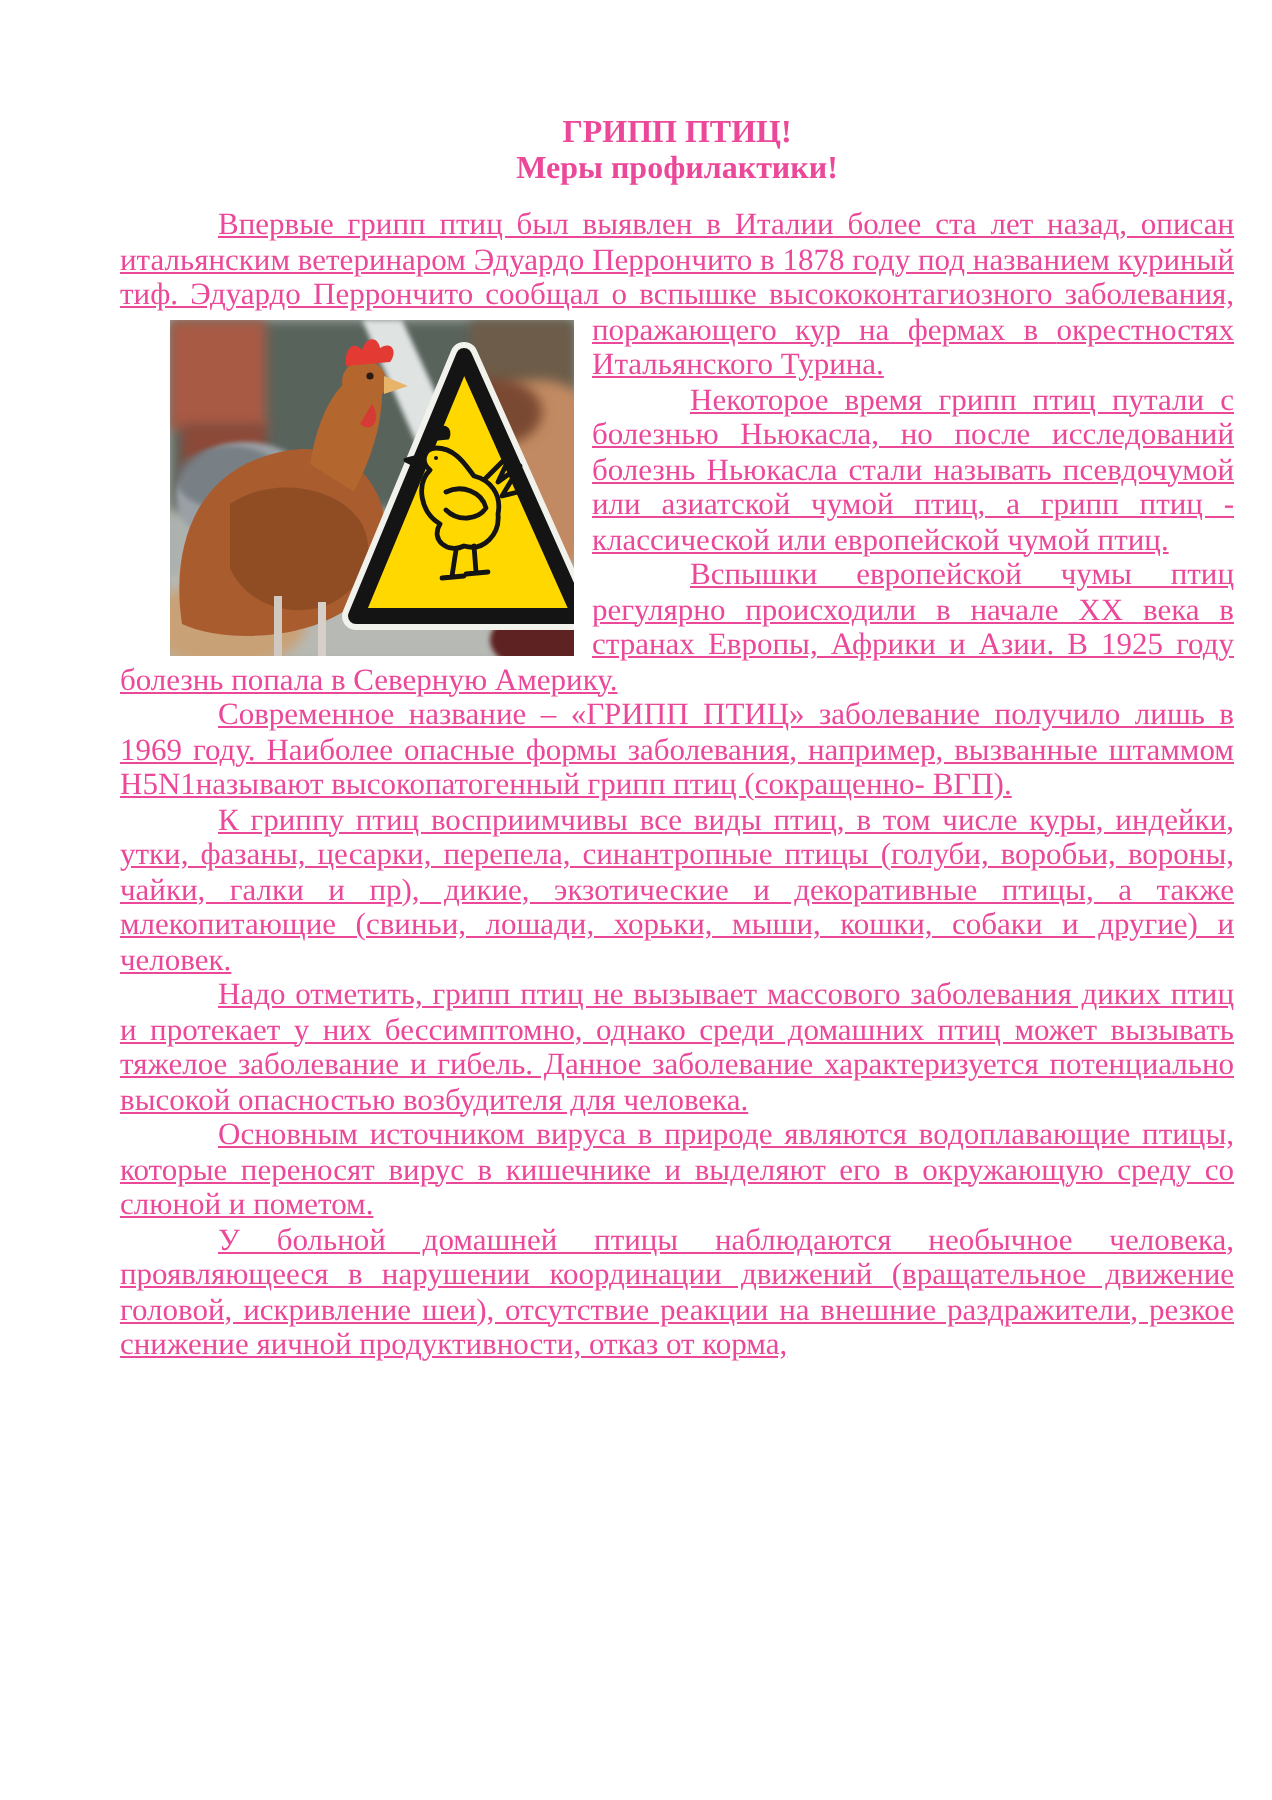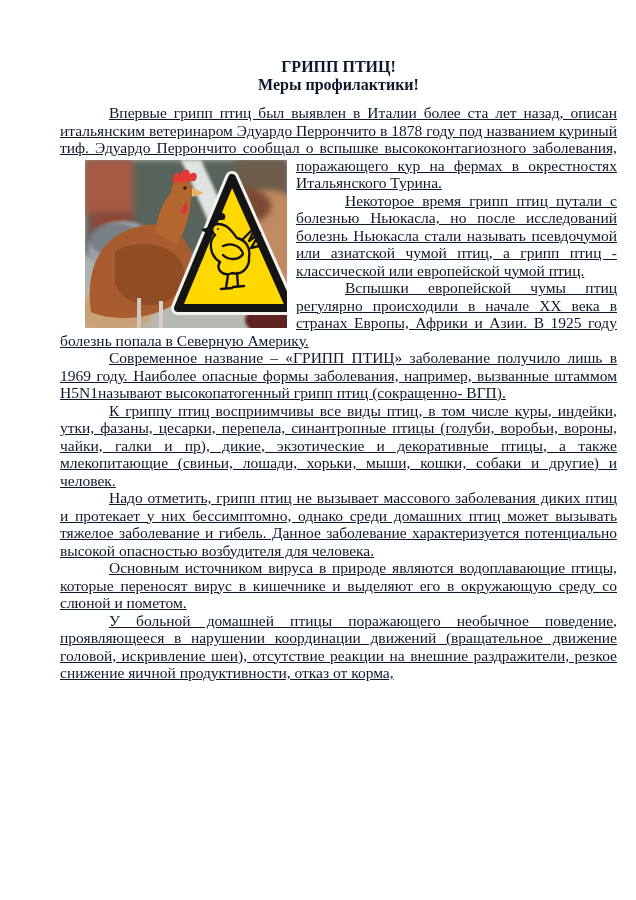--- a/index.html
+++ b/index.html
@@ -4,21 +4,21 @@
 <style>
   html, body { margin: 0; padding: 0; background: #ffffff; }
   .page {
     position: relative;
     width: 636px;
     height: 900px;
     background: #ffffff;
     box-sizing: border-box;
     padding: 58px 19px 0 60px;
     font-family: "Liberation Serif", "DejaVu Serif", serif;
-    color: #0f172a;
+    color: #ec4899;
     overflow: hidden;
   }
   .title {
     text-align: center;
     font-weight: bold;
     font-size: 16px;
     line-height: 18px;
   }
   .doc-body {
     margin-top: 10px;
@@ -124,15 +124,15 @@
         </svg>
       </span>
       <span>окрестностях Итальянского Турина.</span>
     </p>
     <p class="para">Некоторое время грипп птиц путали с болезнью Ньюкасла, но после исследований болезнь Ньюкасла стали называть псевдочумой или азиатской чумой птиц, а грипп птиц - классической или европейской чумой птиц.</p>
     <p class="para">Вспышки европейской чумы птиц регулярно происходили в начале XX века в странах Европы, Африки и Азии. В 1925 году болезнь попала в Северную Америку.</p>
     <p class="para">Современное название – «ГРИПП ПТИЦ» заболевание получило лишь в 1969 году. Наиболее опасные формы заболевания, например, вызванные штаммом H5N1называют высокопатогенный грипп птиц (сокращенно- ВГП).</p>
     <p class="para">К гриппу птиц восприимчивы все виды птиц, в том числе куры, индейки, утки, фазаны, цесарки, перепела, синантропные птицы (голуби, воробьи, вороны, чайки, галки и пр), дикие, экзотические и декоративные птицы, а также млекопитающие (свиньи, лошади, хорьки, мыши, кошки, собаки и другие) и человек.</p>
     <p class="para">Надо отметить, грипп птиц не вызывает массового заболевания диких птиц и протекает у них бессимптомно, однако среди домашних птиц может вызывать тяжелое заболевание и гибель. Данное заболевание характеризуется потенциально высокой опасностью возбудителя для человека.</p>
     <p class="para">Основным источником вируса в природе являются водоплавающие птицы, которые переносят вирус в кишечнике и выделяют его в окружающую среду со слюной и пометом.</p>
-    <p class="para">У больной домашней птицы поражающего необычное поведение, проявляющееся в нарушении координации движений (вращательное движение головой, искривление шеи), отсутствие реакции на внешние раздражители, резкое снижение яичной продуктивности, отказ от корма,</p>
+    <p class="para">У больной домашней птицы наблюдаются необычное человека, проявляющееся в нарушении координации движений (вращательное движение головой, искривление шеи), отсутствие реакции на внешние раздражители, резкое снижение яичной продуктивности, отказ от корма,</p>
   </div>
 </div>
 
 </body></html>

